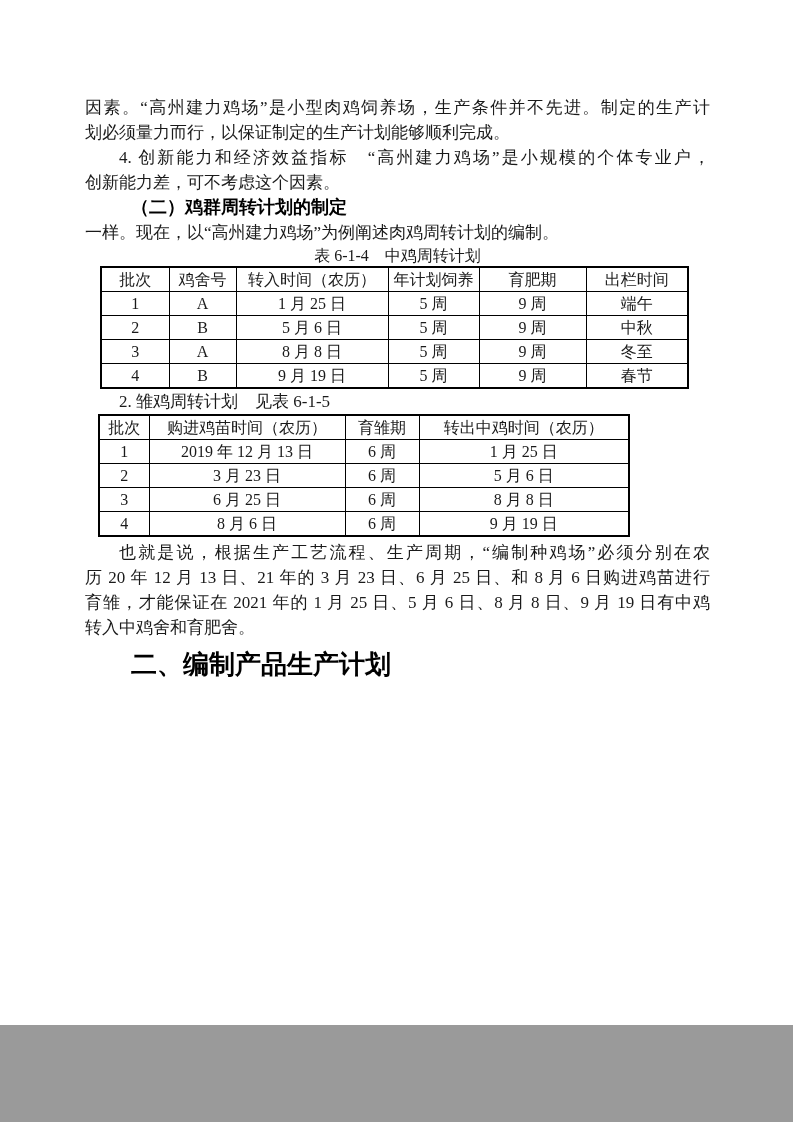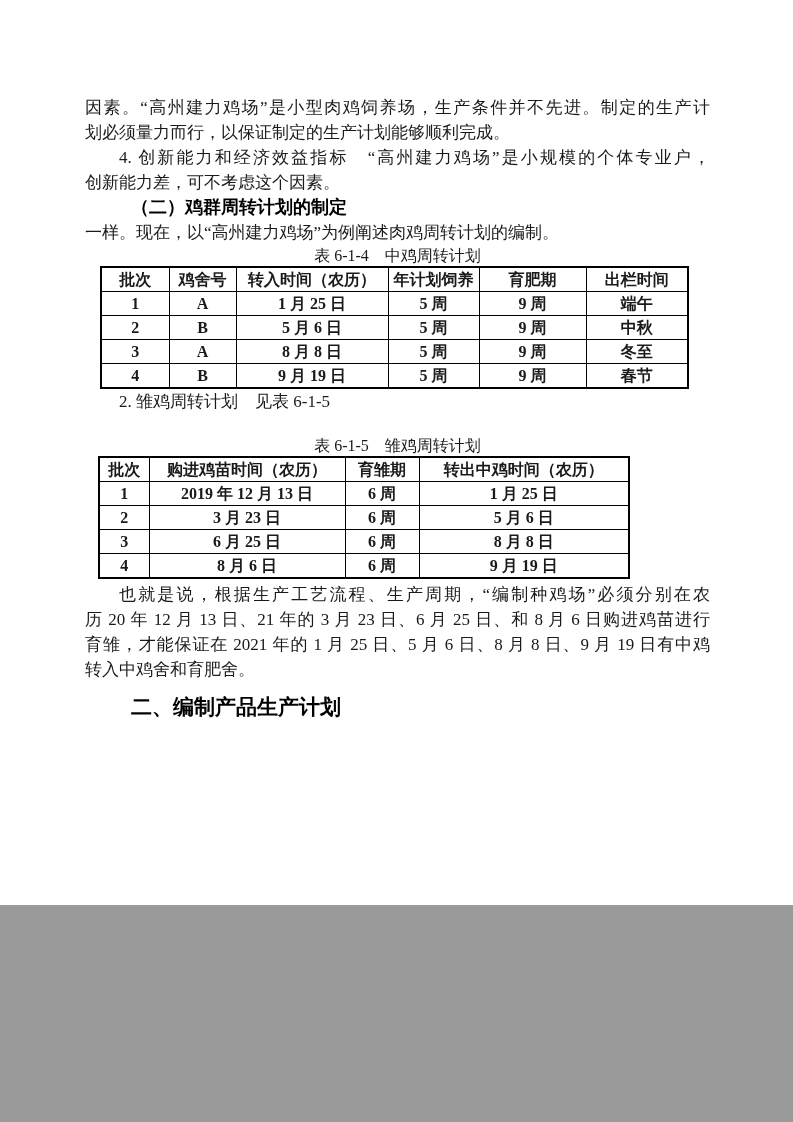--- a/index.html
+++ b/index.html
@@ -1,18 +1,18 @@
 <!DOCTYPE html>
 <html lang="zh"><head>
 <meta charset="utf-8">
 <style>
   html,body{margin:0;padding:0;background:#9a9a9a;}
   .page{
     position:relative;
-    width:793px;height:905px;
+    width:793px;height:1025px;
     margin:0 auto;
     background:#ffffff;
     box-sizing:border-box;
     padding:95px 83px 0 85px;
     font-family:"Liberation Serif","DejaVu Serif",serif;
     color:#111;
     overflow:hidden;
   }
   .line{
     font-size:17px;
@@ -23,39 +23,39 @@
     color:#1a1a1a;
   }
   .jl{ text-align:justify; text-align-last:justify; }
   .ll{ text-align:left; text-align-last:left; }
   .ind{ text-indent:34px; }
   .h1{
     font-size:18px;line-height:25px;height:25px;
     font-weight:700;padding-left:46px;color:#000;
   }
   .h2{
-    font-size:21px;line-height:26px;height:26px;
+    font-size:26px;line-height:26px;height:26px;
     font-weight:700;padding-left:46px;color:#000;
     margin-top:12px;
   }
   .caption{
     font-size:16px;line-height:21px;height:21px;
     text-align:center;color:#1a1a1a;
   }
   .caption.c2{ margin-top:21px; }
   table{
     border-collapse:collapse;
     table-layout:fixed;
     border:2px solid #000;
   }
   .tbl1{ width:587px; margin-left:15px; }
   .tbl2{ width:530px; margin-left:13px; }
   td,th{
     border:1px solid #000;
-    font-weight:700;
+    font-weight:400;
     font-size:16px;
     text-align:center;
     vertical-align:middle;
     height:23px;
     padding:0 2px;
     line-height:20px;
     overflow:hidden;
     white-space:nowrap;
     color:#1a1a1a;
   }
@@ -145,21 +145,20 @@
         <td>春节</td>
       </tr>
     </tbody>
   </table>
 
 
   <div>
     <div class="line ll ind">2. 雏鸡周转计划　见表 6-1-5</div>
   </div>
 
-  <div class="caption c2">表 6-1-5　雏鸡周转计划</div>
 
   <table class="tbl2">
     <colgroup>
       <col style="width:50px">
         <col style="width:196px">
         <col style="width:74px">
         <col style="width:210px">
     </colgroup>
     <tbody>
       <tr>

